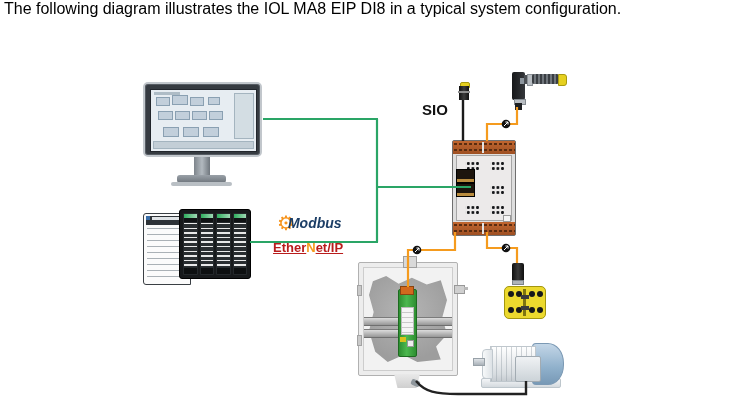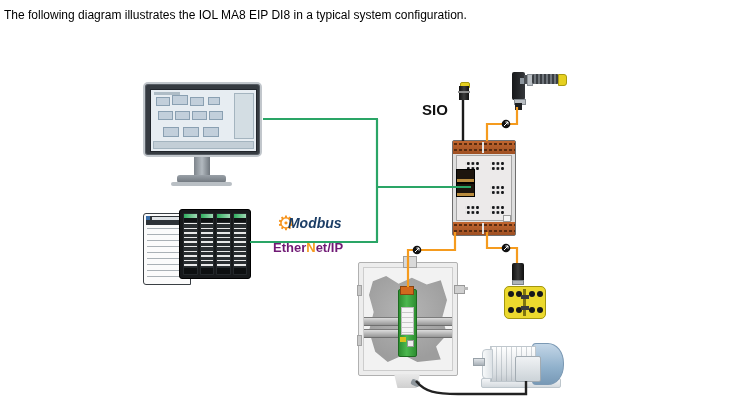--- a/index.html
+++ b/index.html
@@ -3,21 +3,21 @@
 <meta charset="utf-8">
 <style>
   html,body{margin:0;padding:0;background:#fff;}
   .stage{position:relative;width:750px;height:409px;background:#fff;overflow:hidden;
          font-family:"Liberation Sans",sans-serif;}
   .comp{position:absolute;z-index:10;}
   .comp *{position:absolute;}
   .over{z-index:40;}
   .wires{position:absolute;left:0;top:0;z-index:30;pointer-events:none;}
 
-  .title{position:absolute;left:4px;top:8px;width:744px;font-size:12px;color:#000;z-index:5;}
+  .title{position:absolute;left:4px;top:0;width:744px;font-size:16px;color:#000;z-index:5;}
 
   
   .monitor{left:143px;top:82px;width:120px;height:106px;}
   .bezel{left:0;top:0;width:115px;height:71px;background:#363b41;border:2px solid #c2c7cc;
          border-radius:5px;box-shadow:inset 0 0 0 1px #565c63;}
   .screen{left:5px;top:5px;width:105px;height:61px;background:#e7edf2;border:1px solid #22262c;}
   .sc-strip{left:3px;top:2px;width:26px;height:3px;background:#aebcc6;}
   .sc-box{background:#c2cfdb;border:1px solid #8aa0b2;}
   .b1{left:5px;top:7px;width:12px;height:7px}.b2{left:21px;top:5px;width:14px;height:8px}
   .b3{left:39px;top:7px;width:12px;height:7px}.b4{left:57px;top:7px;width:10px;height:6px}
@@ -34,21 +34,21 @@
   
   .opcua{left:274px;top:92px;height:26px;white-space:nowrap;}
   .opcua-gear{position:relative;font-size:21px;line-height:24px;color:#3c5f86;}
   .opcua-gear::before{content:"";position:absolute;left:-11px;top:9px;width:9px;height:2px;background:#3c5f86;
       box-shadow:0 -4px 0 #3c5f86,0 4px 0 #3c5f86;}
   .opcua-text{position:relative;margin-left:-5px;font-size:17px;font-weight:800;letter-spacing:.5px;color:#0f0f0f;}
   .modbus{left:277px;top:212px;height:24px;white-space:nowrap;}
   .modbus-gear{position:relative;font-size:20px;line-height:22px;color:#f7941d;}
   .modbus-text{position:relative;margin-left:-7px;top:-2px;font-size:14px;font-weight:700;font-style:italic;color:#1c3e66;}
   .enet{left:273px;top:240px;font-size:13px;font-weight:700;white-space:nowrap;}
-  .enet .p1,.enet .p3{position:static;color:#701a75;}
+  .enet .p1,.enet .p3{position:static;color:#b91c1c;text-decoration:underline;}
   .enet .p2{position:static;color:#f59b1e;}
 
   
   .plc{left:143px;top:209px;width:110px;height:76px;}
   .plc-cpu{left:0;top:4px;width:46px;height:70px;background:#fbfbfb;border:1.5px solid #3a3f44;border-radius:3px 0 0 3px;}
   .cpu-top{left:2px;top:2px;width:39px;height:9px;background:#2e3338;}
   .cpu-led{left:2px;top:2px;width:4px;height:4px;background:#3a6ea8;}
   .cpu-slot{left:8px;top:3px;width:28px;height:3px;background:#dfe3e6;}
   .cpu-rows{left:3px;top:14px;width:37px;height:50px;
       background:repeating-linear-gradient(180deg,#aab1b6 0 1.5px,transparent 1.5px 6px);}

